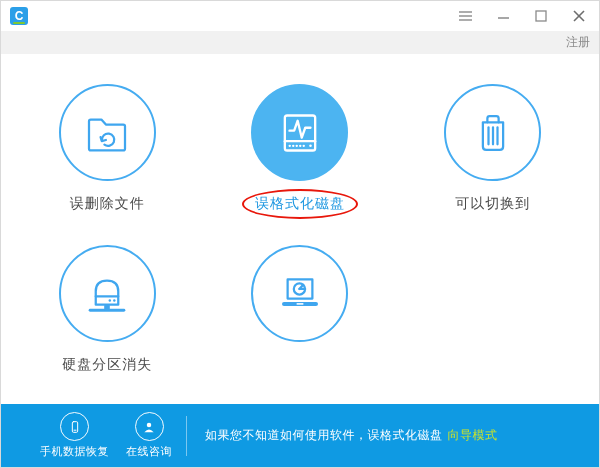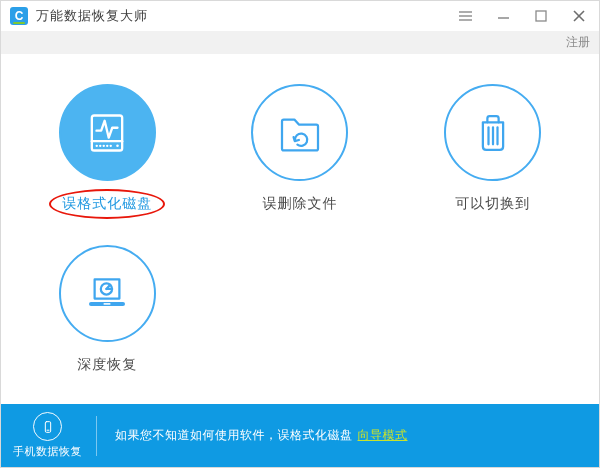--- a/index.html
+++ b/index.html
@@ -27,37 +27,36 @@
   .main { height:352px; display:grid; grid-template-columns:repeat(3,1fr); grid-template-rows:161px 161px; padding:30px 10px 0; justify-items:center; }
   .mode { display:flex; flex-direction:column; align-items:center; cursor:pointer; }
   .circle { width:97px; height:97px; border-radius:50%; border:2px solid #45acf1; display:flex; align-items:center; justify-content:center; color:#3fa6ef; background:#fff; }
   .mode.selected .circle { background:#4cb4f1; border-color:#4cb4f1; color:#fff; }
   .label-row { height:34px; display:flex; align-items:center; justify-content:center; margin-top:6px; }
   .mode-label { font-size:14px; color:#4a4a4a; letter-spacing:1px; }
   .mode.selected .mode-label { color:#1f98e1; }
   .ellipse { border:2px solid #e8170b; border-radius:50%; padding:3px 11px 4px; display:inline-block; }
   
   .footer { position:absolute; left:0; bottom:0; width:600px; height:63px; background:#0f9ae3; display:flex; align-items:center; color:#fff; }
-  .shortcuts { display:flex; align-items:flex-end; gap:17px; padding:0 14px 0 12px; }
+  .shortcuts { display:flex; align-items:flex-end; gap:17px; padding:0 14px 0 12px;margin-left:27px; }
   .shortcut { display:flex; flex-direction:column; align-items:center; gap:3px; cursor:pointer; }
   .s-circle { width:29px; height:29px; border-radius:50%; border:1px solid rgba(255,255,255,.95); display:flex; align-items:center; justify-content:center; }
   .s-label { font-size:11px; white-space:nowrap; letter-spacing:.5px; }
   .vsep { width:1px; height:40px; background:rgba(255,255,255,.45); }
   .hint { font-size:12px; margin-left:18px; letter-spacing:.5px; }
-  .hint-link { color:#c9e22a; text-decoration:underline; cursor:pointer; margin-left:5px; }
+  .hint-link { color:#c9e22a; cursor:pointer; margin-left:5px; }
 </style>
 </head>
 <body>
 
 <div class="titlebar">
   <div class="logo">
     <span class="glyph">C</span>
     <span class="accent"></span>
   </div>
-  <span class="win-title">万能数据恢复大师</span>
   <div class="tb-spacer"></div>
   <div class="controls">
     <span class="ctl">
       <svg width="15" height="12" viewBox="0 0 15 12">
           <g stroke="#8a8a8a" stroke-width="1.4">
             <line x1="1" y1="2" x2="14" y2="2"></line>
             <line x1="1" y1="6" x2="14" y2="6"></line>
             <line x1="1" y1="10" x2="14" y2="10"></line>
           </g>
         </svg>
@@ -81,20 +80,35 @@
         </svg>
     </span>
   </div>
 </div>
 
 <div class="strip">
   <a class="register">注册</a>
 </div>
 
 <div class="main">
+
+  <div class="mode">
+    <div class="circle">
+      <svg width="54" height="54" viewBox="0 0 48 48">
+        <g fill="none" stroke="currentColor" stroke-width="2" stroke-linejoin="round">
+          <path d="M8 38 V13.5 q0-1.5 1.5-1.5 H19 l4 4.5 h15.5 q1.5 0 1.5 1.5 V38 q0 1.5-1.5 1.5 h-29 Q8 39.5 8 38 z"></path>
+          <path d="M19.5 30.5 a5.5 5.5 0 1 1 2.2 3.9" stroke-linecap="round"></path>
+          <polyline points="18.3,27.6 19.4,31.2 23,30.2" stroke-linecap="round"></polyline>
+        </g>
+      </svg>
+    </div>
+    <div class="label-row">
+        <span class="mode-label">误删除文件</span>
+      </div>
+  </div>
 
   <div class="mode selected">
     <div class="circle">
       <svg width="56" height="56" viewBox="0 0 48 48">
         <g fill="none" stroke="currentColor" stroke-width="2" stroke-linejoin="round" stroke-linecap="round">
           <rect x="11" y="9" width="26" height="30" rx="2"></rect>
           <line x1="11" y1="31" x2="37" y2="31"></line>
           <polyline points="15,22 19,22 22,13.5 25.5,28 28.5,19.5 33,19.5"></polyline>
         </g>
         <g fill="currentColor" stroke="none">
@@ -107,87 +121,97 @@
         </g>
       </svg>
     </div>
     <div class="label-row">
       <span class="ellipse">
         <span class="mode-label">误格式化磁盘</span>
       </span>
     </div>
   </div>
 
-  <div class="mode">
-    <div class="circle">
-      <svg width="54" height="54" viewBox="0 0 48 48">
-        <g fill="none" stroke="currentColor" stroke-width="2" stroke-linejoin="round">
-          <path d="M8 38 V13.5 q0-1.5 1.5-1.5 H19 l4 4.5 h15.5 q1.5 0 1.5 1.5 V38 q0 1.5-1.5 1.5 h-29 Q8 39.5 8 38 z"></path>
-          <path d="M19.5 30.5 a5.5 5.5 0 1 1 2.2 3.9" stroke-linecap="round"></path>
-          <polyline points="18.3,27.6 19.4,31.2 23,30.2" stroke-linecap="round"></polyline>
-        </g>
-      </svg>
-    </div>
-    <div class="label-row">
-        <span class="mode-label">误删除文件</span>
-      </div>
-  </div>
-
 
   <div class="mode">
     <div class="circle">
       <svg width="54" height="54" viewBox="0 0 48 48">
         <g fill="none" stroke="currentColor" stroke-width="2" stroke-linejoin="round" stroke-linecap="round">
           <path d="M19 14.5 v-3.5 q0-2 2-2 h6 q2 0 2 2 v3.5"></path>
           <path d="M15 14.5 h18 v21.5 q0 3-3 3 h-12 q-3 0-3-3 z"></path>
           <line x1="20" y1="19" x2="20" y2="34"></line>
           <line x1="24" y1="19" x2="24" y2="34"></line>
           <line x1="28" y1="19" x2="28" y2="34"></line>
         </g>
       </svg>
     </div>
     <div class="label-row">
         <span class="mode-label">可以切换到</span>
       </div>
   </div>
 
+  <div class="mode">
+    <div class="circle">
+      <svg width="54" height="54" viewBox="0 0 48 48">
+        <g fill="none" stroke="currentColor" stroke-width="2" stroke-linejoin="round" stroke-linecap="round">
+          <path d="M14 26 v-4.5 q0-9.5 10-9.5 t10 9.5 V26"></path>
+          <path d="M14 26 h20 v7.5 H14 z"></path>
+          <line x1="9" y1="38.5" x2="39" y2="38.5" stroke-width="2.6"></line>
+        </g>
+        <g fill="currentColor" stroke="none">
+          <circle cx="26.5" cy="29.8" r="1.1"></circle>
+            <circle cx="30.5" cy="29.8" r="1.1"></circle>
+          <rect x="21.5" y="33.5" width="5" height="5.5" rx="1"></rect>
+        </g>
+      </svg>
+    </div>
+    <div class="label-row">
+        <span class="mode-label">硬盘分区消失</span>
+      </div>
+  </div>
 
   <div class="mode">
     <div class="circle">
       <svg width="54" height="54" viewBox="0 0 48 48">
         <g fill="none" stroke="currentColor" stroke-width="2" stroke-linejoin="round" stroke-linecap="round">
           <rect x="13" y="11" width="22" height="17"></rect>
           <circle cx="23.5" cy="19.5" r="5"></circle>
           <line x1="23.5" y1="19.5" x2="28.5" y2="19.5"></line>
           <line x1="23.5" y1="19.5" x2="26.8" y2="15.8"></line>
         </g>
         <rect x="8" y="31" width="32" height="3.6" rx="1.8" fill="currentColor" stroke="none"></rect>
         <line x1="21" y1="32.8" x2="27" y2="32.8" stroke="#fff" stroke-width="1.4"></line>
       </svg>
     </div>
-    <div class="label-row">
-        <span class="mode-label">深度恢复</span>
-      </div>
   </div>
 
 </div>
 
 <div class="footer">
   <div class="shortcuts">
 
     <div class="shortcut">
       <span class="s-circle">
         <svg width="16" height="16" viewBox="0 0 24 24" fill="none" stroke="#fff" stroke-width="1.5" stroke-linecap="round">
           <rect x="8" y="4" width="8" height="16" rx="1.8"></rect>
           <line x1="10.5" y1="16.8" x2="13.5" y2="16.8"></line>
         </svg>
       </span>
       <span class="s-label">手机数据恢复</span>
     </div>
 
+    <div class="shortcut">
+      <span class="s-circle">
+        <svg width="16" height="16" viewBox="0 0 24 24">
+          <circle cx="12" cy="9" r="3.4" fill="#fff"></circle>
+          <path d="M5 20 q7 -8.5 14 0 z" fill="#fff"></path>
+        </svg>
+      </span>
+      <span class="s-label">在线咨询</span>
+    </div>
 
 
   </div>
   <div class="vsep"></div>
   <div class="hint">
     <span>如果您不知道如何使用软件，误格式化磁盘</span><a class="hint-link">向导模式</a>
   </div>
 </div>
 
 </body></html>

